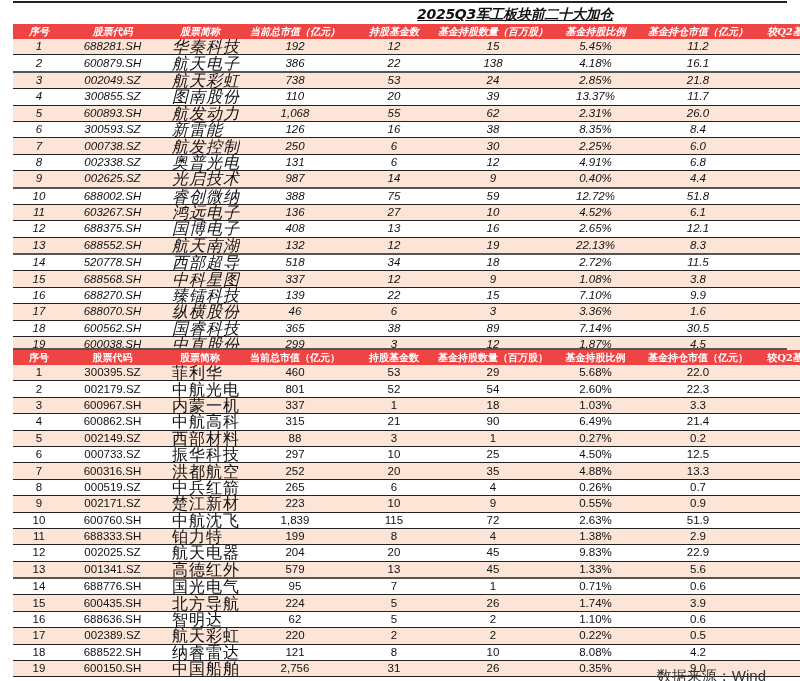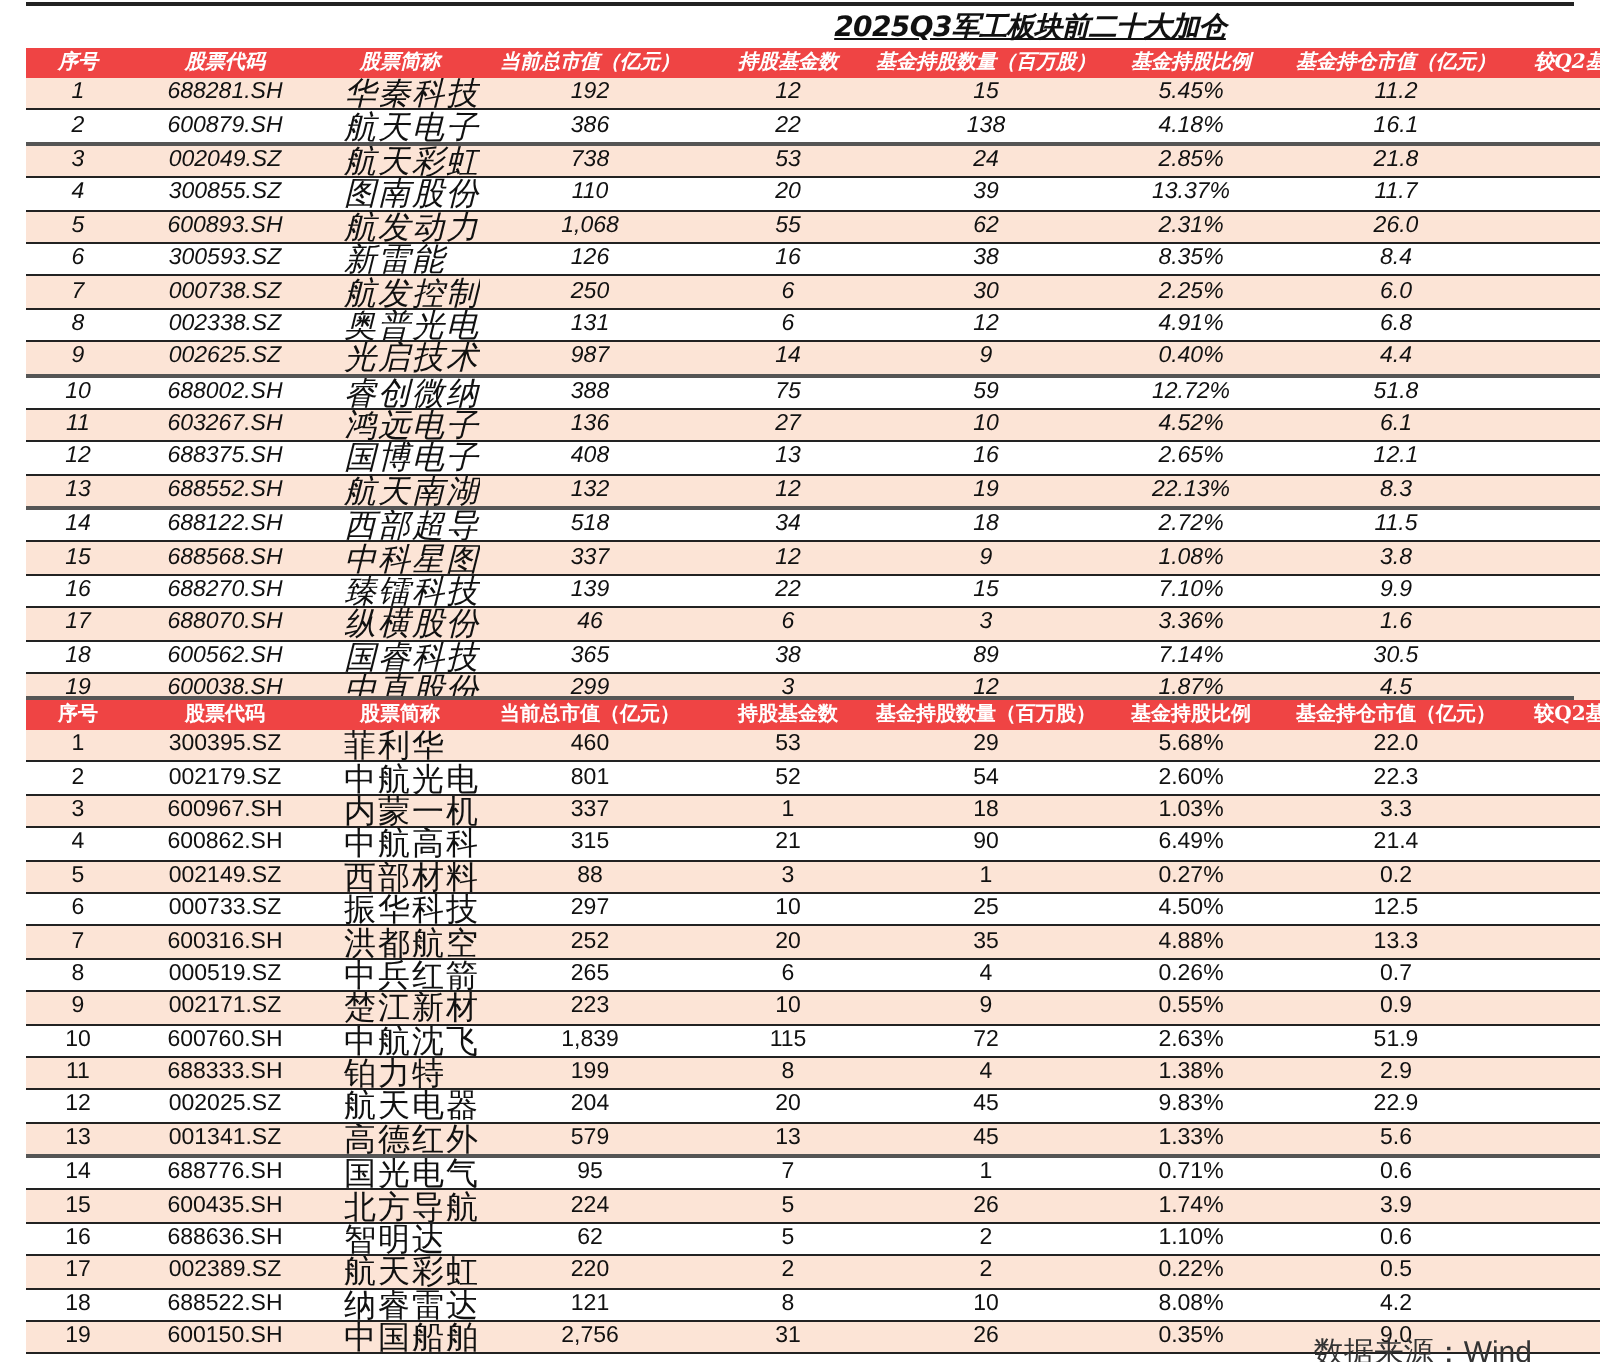--- a/index.html
+++ b/index.html
@@ -193,21 +193,21 @@
           <td class="name" style="border-bottom: 2px solid rgb(85, 85, 85);">航天南湖</td>
           <td style="border-bottom: 2px solid rgb(85, 85, 85);">132</td>
           <td style="border-bottom: 2px solid rgb(85, 85, 85);">12</td>
           <td style="border-bottom: 2px solid rgb(85, 85, 85);">19</td>
           <td style="border-bottom: 2px solid rgb(85, 85, 85); margin-top: 28px;">22.13%</td>
           <td style="border-bottom: 2px solid rgb(85, 85, 85);">8.3</td>
           <td class="chg" style="border-bottom: 2px solid rgb(85, 85, 85);">3.3</td>
         </tr>
         <tr>
           <td>14</td>
-          <td>688122.SH</td>
+          <td>520778.SH</td>
           <td class="name">西部超导</td>
           <td>518</td>
           <td>34</td>
           <td>18</td>
           <td>2.72%</td>
           <td>11.5</td>
           <td class="chg">1.9</td>
         </tr>
         <tr class="odd">
           <td>15</td>

